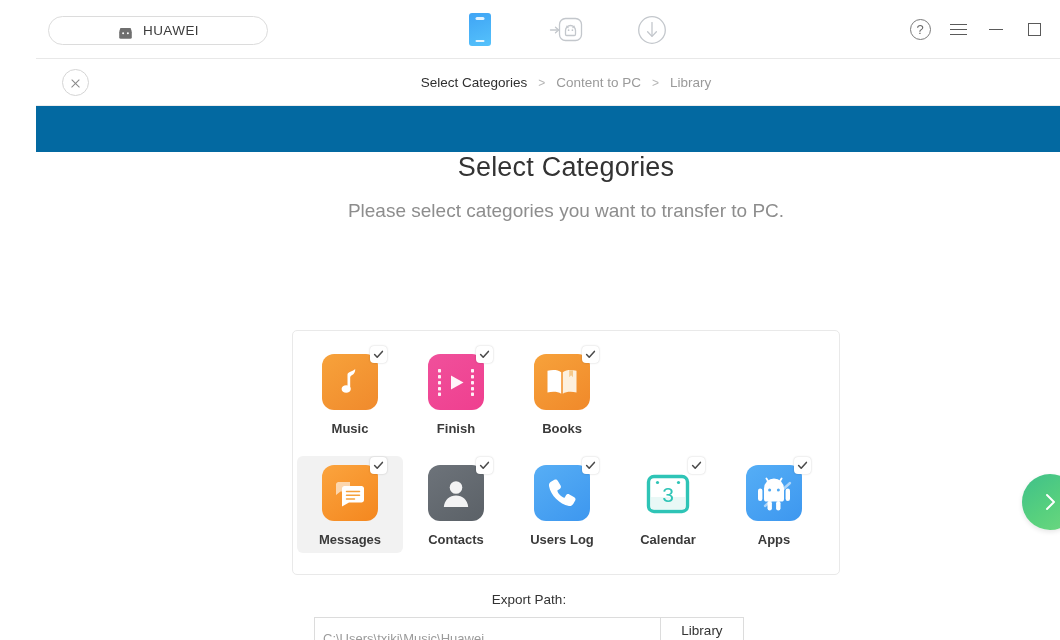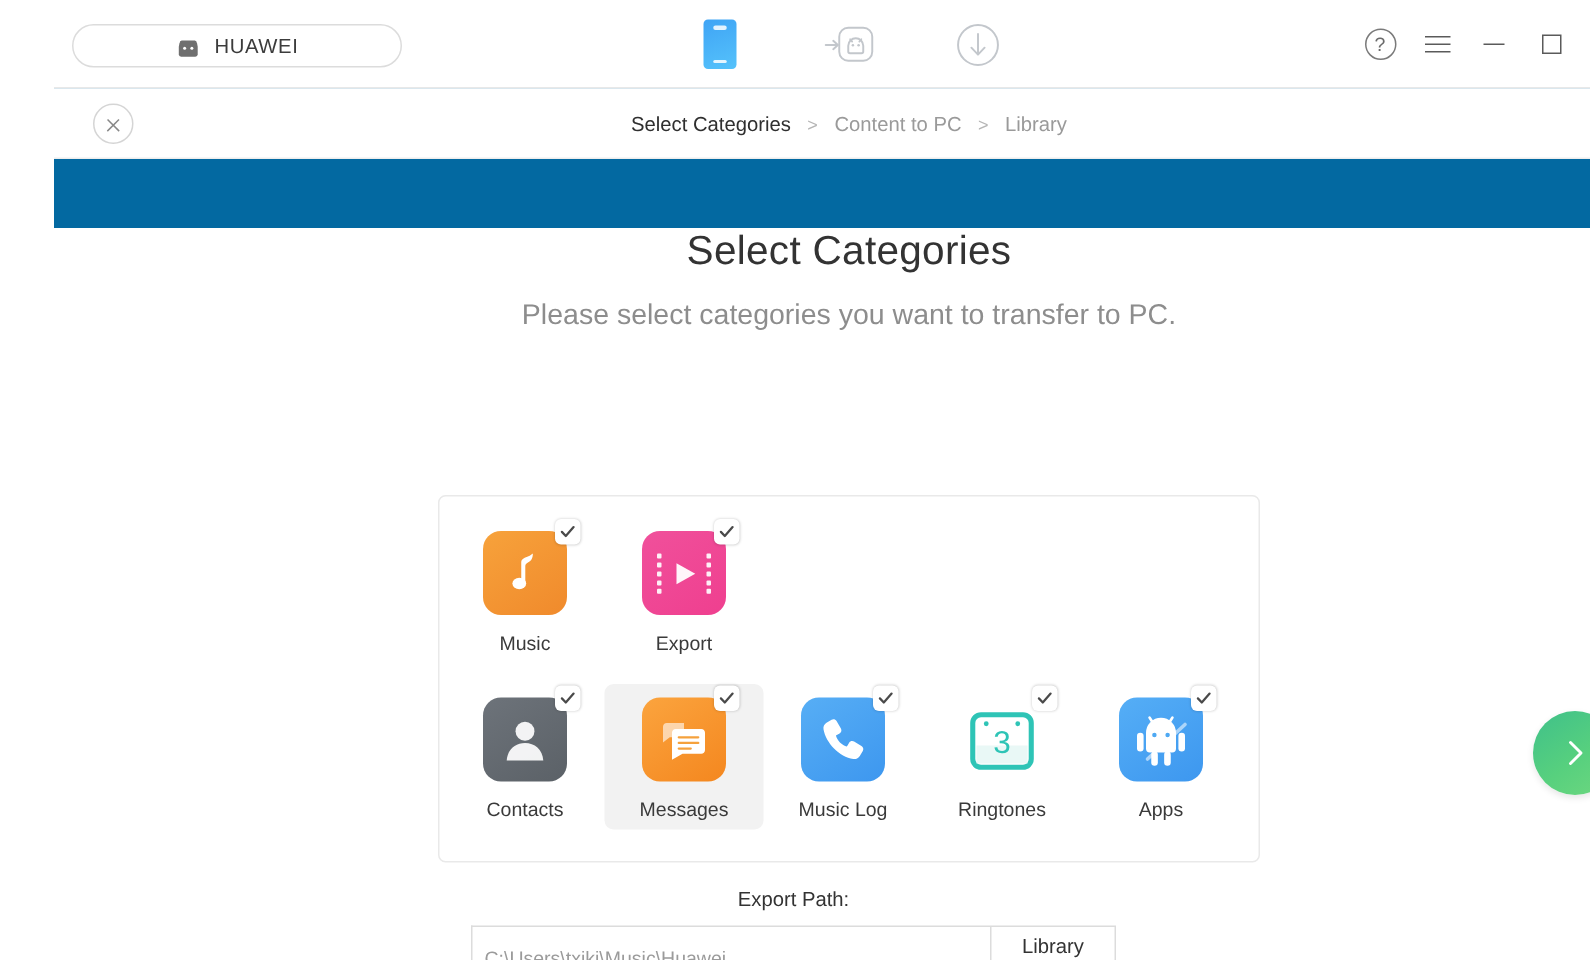--- a/index.html
+++ b/index.html
@@ -115,21 +115,21 @@
     width: 56px; height: 56px; border-radius: 12px;
     display:flex; align-items:center; justify-content:center;
     overflow: hidden; position: relative;
   }
   .check-badge {
     position:absolute; right: -9px; top: -8px;
     width: 17px; height: 17px; background:#fff; border-radius: 4px;
     box-shadow: 0 0 2px rgba(0,0,0,.22);
     display:flex; align-items:center; justify-content:center;
   }
-  .cat-label { margin-top: 11px; font-size: 13px; color:#3a3a3a; white-space:nowrap; }
+  .cat-label { margin-top: 11px; font-size: 13px; color:#3a3a3a; white-space:nowrap;font-weight:bold; }
 
   
   .export-row {
     position:absolute; left: 278px; top: 440px;
     display:flex; align-items:center; gap: 10px; flex-direction: column;
   }
   .export-label { font-size: 13.5px; color:#333; }
   .path-input {
     width: 346px; height: 42px; border: 1px solid #dcdcdc; border-right: none;
     background:#fff; font-size: 13px; color:#9b9b9b;
@@ -274,40 +274,41 @@
                   </g>
                   <path d="M15 9.5 L27.5 16.5 L15 23.5 Z" fill="#ffffff" opacity="0.95"></path>
                 </svg>
               </div>
               <div class="check-badge">
                 <svg width="11" height="11" viewBox="0 0 11 11">
                   <path d="M1.6 5.6 L4.2 8.3 L9.4 2.4" fill="none" stroke="#4a4a4a" stroke-width="1.5" stroke-linecap="round" stroke-linejoin="round"></path>
                 </svg>
               </div>
             </div>
-            <div class="cat-label">Export</div>
+            <div class="cat-label">Finish</div>
+          </div>
+          <div class="cat">
+            <div class="cat-icon-wrap">
+              <div class="cat-icon" style="background: linear-gradient(145deg, rgb(247, 162, 59) 0%, rgb(240, 137, 42) 100%);">
+                <svg width="38" height="32" viewBox="0 0 38 32">
+                  <path d="M18.2 6.2 C15 3.8 9.5 3.6 4.5 4.8 L4.5 26.5 C9.5 25.3 15 25.5 18.2 27.8 Z" fill="#ffffff"></path>
+                  <path d="M19.8 6.2 C23 3.8 28.5 3.6 33.5 4.8 L33.5 26.5 C28.5 25.3 23 25.5 19.8 27.8 Z" fill="#fdf0de"></path>
+                  <path d="M26.2 4.2 L30 4.2 L30 11.2 L28.1 9.3 L26.2 11.2 Z" fill="#f5c98b"></path>
+                </svg>
+              </div>
+              <div class="check-badge">
+                <svg width="11" height="11" viewBox="0 0 11 11">
+                  <path d="M1.6 5.6 L4.2 8.3 L9.4 2.4" fill="none" stroke="#4a4a4a" stroke-width="1.5" stroke-linecap="round" stroke-linejoin="round"></path>
+                </svg>
+              </div>
+            </div>
+            <div class="cat-label">Books</div>
           </div>
         </div>
       <div class="grid-row" id="row2">
-          <div class="cat">
-            <div class="cat-icon-wrap">
-              <div class="cat-icon" style="background: linear-gradient(145deg, rgb(109, 115, 122) 0%, rgb(91, 97, 103) 100%);">
-                <svg width="34" height="34" viewBox="0 0 34 34">
-                  <circle cx="17" cy="11.5" r="6.3" fill="#ffffff" opacity="0.92"></circle>
-                  <path d="M4.8 31 C5.4 23.6 10.6 19.4 17 19.4 C23.4 19.4 28.6 23.6 29.2 31 Z" fill="#ffffff" opacity="0.92"></path>
-                </svg>
-              </div>
-              <div class="check-badge">
-                <svg width="11" height="11" viewBox="0 0 11 11">
-                  <path d="M1.6 5.6 L4.2 8.3 L9.4 2.4" fill="none" stroke="#4a4a4a" stroke-width="1.5" stroke-linecap="round" stroke-linejoin="round"></path>
-                </svg>
-              </div>
-            </div>
-            <div class="cat-label">Contacts</div>
-          </div>
           <div class="cat hovered">
             <div class="cat-icon-wrap">
               <div class="cat-icon" style="background: linear-gradient(145deg, rgb(251, 164, 62) 0%, rgb(244, 135, 31) 100%);">
                 <svg width="36" height="32" viewBox="0 0 36 32">
                   <path d="M4 7.5 C4 6.1 5.1 5 6.5 5 L18 5 L18 14.5 L8.5 14.5 L4 18 Z" fill="#ffffff" opacity="0.6"></path>
                   <path d="M10 11.5 C10 10.1 11.1 9 12.5 9 L29.5 9 C30.9 9 32 10.1 32 11.5 L32 23 C32 24.4 30.9 25.5 29.5 25.5 L17 25.5 L10 29.5 Z" fill="#ffffff"></path>
                   <g stroke="#f5a13c" stroke-width="1.5" stroke-linecap="round">
                     <line x1="14.5" y1="14.5" x2="27.5" y2="14.5"></line>
                     <line x1="14.5" y1="18.3" x2="27.5" y2="18.3"></line>
                     <line x1="14.5" y1="22" x2="22.5" y2="22"></line>
@@ -317,52 +318,68 @@
               <div class="check-badge">
                 <svg width="11" height="11" viewBox="0 0 11 11">
                   <path d="M1.6 5.6 L4.2 8.3 L9.4 2.4" fill="none" stroke="#4a4a4a" stroke-width="1.5" stroke-linecap="round" stroke-linejoin="round"></path>
                 </svg>
               </div>
             </div>
             <div class="cat-label">Messages</div>
           </div>
           <div class="cat">
             <div class="cat-icon-wrap">
+              <div class="cat-icon" style="background: linear-gradient(145deg, rgb(109, 115, 122) 0%, rgb(91, 97, 103) 100%);">
+                <svg width="34" height="34" viewBox="0 0 34 34">
+                  <circle cx="17" cy="11.5" r="6.3" fill="#ffffff" opacity="0.92"></circle>
+                  <path d="M4.8 31 C5.4 23.6 10.6 19.4 17 19.4 C23.4 19.4 28.6 23.6 29.2 31 Z" fill="#ffffff" opacity="0.92"></path>
+                </svg>
+              </div>
+              <div class="check-badge">
+                <svg width="11" height="11" viewBox="0 0 11 11">
+                  <path d="M1.6 5.6 L4.2 8.3 L9.4 2.4" fill="none" stroke="#4a4a4a" stroke-width="1.5" stroke-linecap="round" stroke-linejoin="round"></path>
+                </svg>
+              </div>
+            </div>
+            <div class="cat-label">Contacts</div>
+          </div>
+          <div class="cat">
+            <div class="cat-icon-wrap">
               <div class="cat-icon" style="background: linear-gradient(145deg, rgb(87, 174, 245) 0%, rgb(61, 151, 239) 100%);">
                 <svg width="34" height="34" viewBox="0 0 34 34">
                   <path d="M9.4 3.8 C10.6 3.1 12 3.5 12.7 4.7 L15.6 9.6 C16.3 10.8 15.9 12.3 14.7 13 L12.3 14.4 C12.9 17.6 16.4 21.1 19.6 21.7 L21 19.3 C21.7 18.1 23.2 17.7 24.4 18.4 L29.3 21.3 C30.5 22 30.9 23.4 30.2 24.6 L28.2 28 C27.3 29.5 25.6 30.3 23.9 30 C14.6 28.4 5.6 19.4 4 10.1 C3.7 8.4 4.5 6.7 6 5.8 Z" fill="#ffffff"></path>
                 </svg>
               </div>
               <div class="check-badge">
                 <svg width="11" height="11" viewBox="0 0 11 11">
                   <path d="M1.6 5.6 L4.2 8.3 L9.4 2.4" fill="none" stroke="#4a4a4a" stroke-width="1.5" stroke-linecap="round" stroke-linejoin="round"></path>
                 </svg>
               </div>
             </div>
-            <div class="cat-label">Music Log</div>
+            <div class="cat-label">Users Log</div>
           </div>
           <div class="cat">
             <div class="cat-icon-wrap">
               <div class="cat-icon" style="background: rgb(255, 255, 255);">
                 <svg width="46" height="44" viewBox="0 0 46 44">
                   <rect x="3.5" y="5.5" width="39" height="35" rx="5.5" fill="#ffffff"></rect>
                   <rect x="3.5" y="5.5" width="39" height="35" rx="5.5" fill="none" stroke="#2ec4b6" stroke-width="3.4"></rect>
                   <circle cx="12.5" cy="11.5" r="1.6" fill="#2ec4b6"></circle>
                   <circle cx="33.5" cy="11.5" r="1.6" fill="#2ec4b6"></circle>
                   <rect x="6" y="26" width="34" height="12" fill="#e9f8f6"></rect>
                   <text x="23" y="31" text-anchor="middle" font-family="Liberation Sans, sans-serif" font-size="21" fill="#2ec4b6">3</text>
                 </svg>
               </div>
               <div class="check-badge">
                 <svg width="11" height="11" viewBox="0 0 11 11">
                   <path d="M1.6 5.6 L4.2 8.3 L9.4 2.4" fill="none" stroke="#4a4a4a" stroke-width="1.5" stroke-linecap="round" stroke-linejoin="round"></path>
                 </svg>
               </div>
             </div>
-            <div class="cat-label">Ringtones</div>
+            <div class="cat-label">Calendar</div>
           </div>
           <div class="cat">
             <div class="cat-icon-wrap">
               <div class="cat-icon" style="background: linear-gradient(145deg, rgb(85, 174, 246) 0%, rgb(61, 151, 239) 100%);">
                 <svg width="40" height="38" viewBox="0 0 40 38">
                   <g fill="#ffffff">
                     <path d="M10 14.5 A10 10 0 0 1 30 14.5 L30 25 A2.6 2.6 0 0 1 27.4 27.6 L12.6 27.6 A2.6 2.6 0 0 1 10 25 Z"></path>
                     <circle cx="15.6" cy="16" r="1.5" fill="#4ea9f3"></circle>
                     <circle cx="24.4" cy="16" r="1.5" fill="#4ea9f3"></circle>
                     <rect x="4" y="14.5" width="4.4" height="12.5" rx="2.2"></rect>

